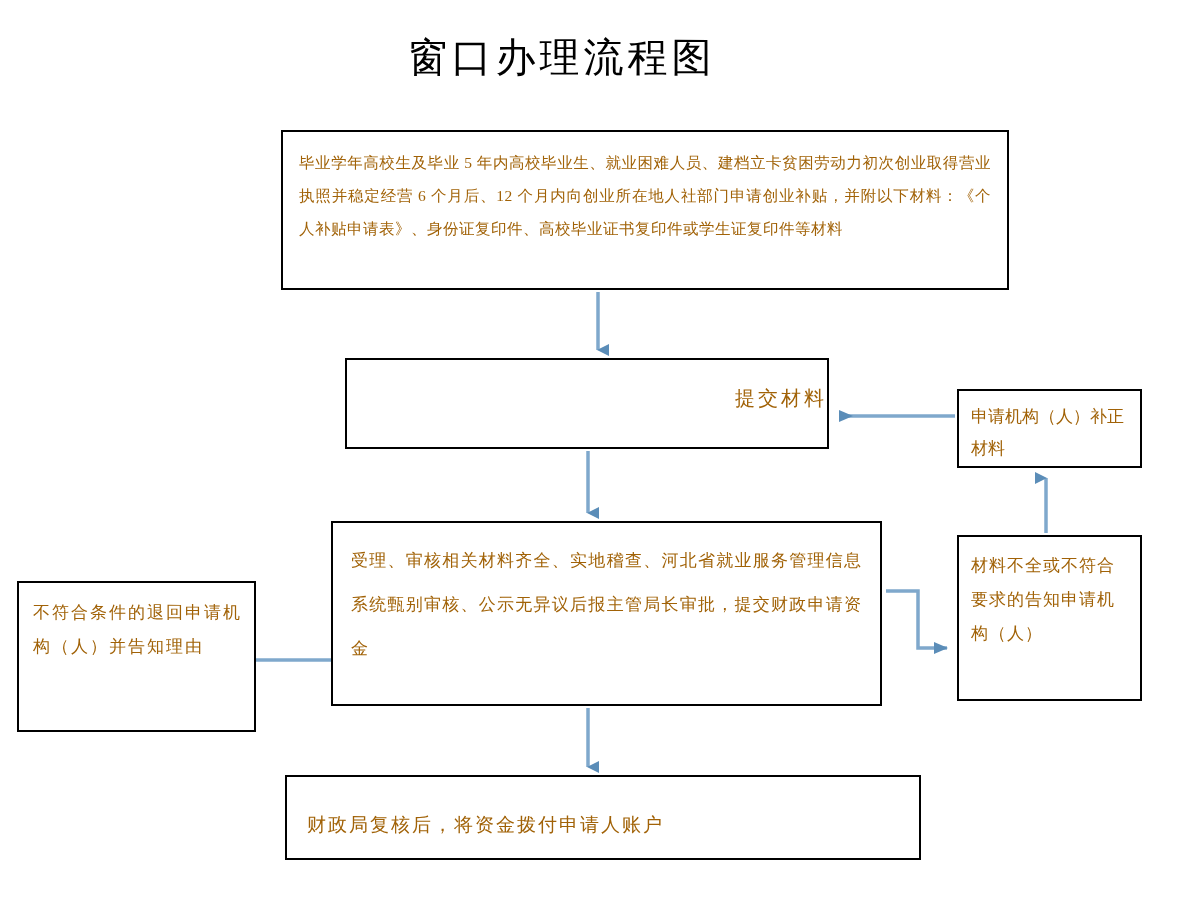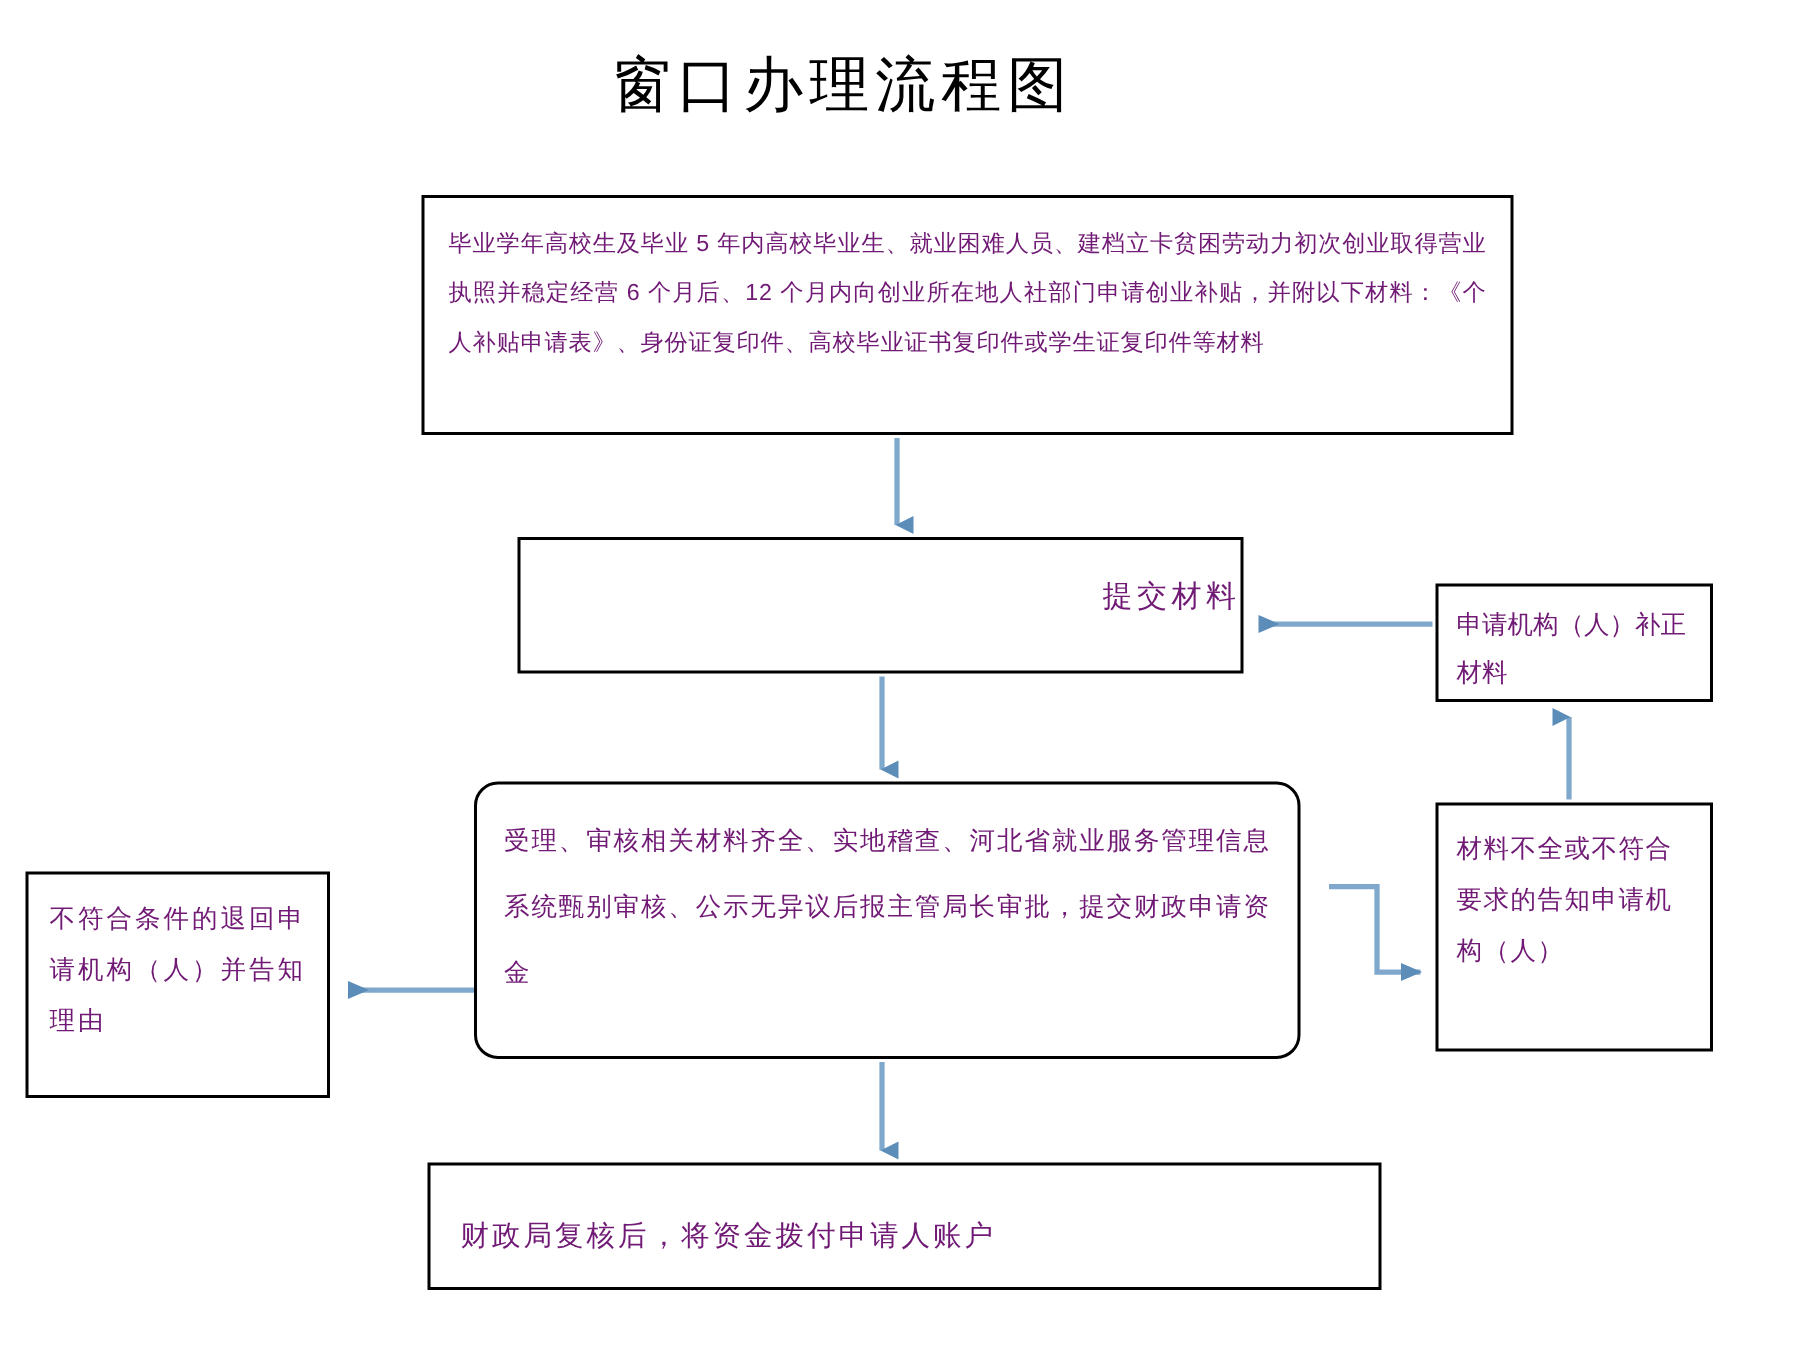--- a/index.html
+++ b/index.html
@@ -34,22 +34,22 @@
     color: #000000;
     white-space: nowrap;
   }
 
   
   .node {
     position: absolute;
     box-sizing: border-box;
     background: #ffffff;
     border: 2px solid #000000;
-    font-family: Liberation Sans, sans-serif;
-    color: #701a75;
+    font-family: Liberation Serif, serif;
+    color: #a16207;
   }
   .node .node-text {
     display: block;
     font-size: 16px;
     line-height: 32px;
     letter-spacing: 0.5px;
     white-space: pre-wrap;
     word-break: break-all;
   }
 
@@ -79,26 +79,25 @@
     justify-content: flex-end;
     padding-top: 22px;
   }
   #node-submit .node-text {
     font-size: 20px;
     letter-spacing: 3px;
   }
 
   
   #node-review {
-    left: 316px;
+    left: 331px;
     top: 521px;
     width: 551px;
     height: 185px;
     padding: 16px 18px 10px 18px;
-    border-radius: 16px;
   }
   #node-review .node-text {
     font-size: 17px;
     line-height: 44px;
     letter-spacing: 1px;
     text-align: justify;
     text-align-last: left;
   }
 
   
@@ -112,21 +111,21 @@
   #node-payout .node-text {
     font-size: 19px;
     letter-spacing: 2px;
     line-height: 32px;
   }
 
   
   #node-reject {
     left: 17px;
     top: 581px;
-    width: 203px;
+    width: 239px;
     height: 151px;
     padding: 13px 8px 8px 14px;
   }
   #node-reject .node-text {
     font-size: 17px;
     line-height: 34px;
     letter-spacing: 2px;
   }
 
   

